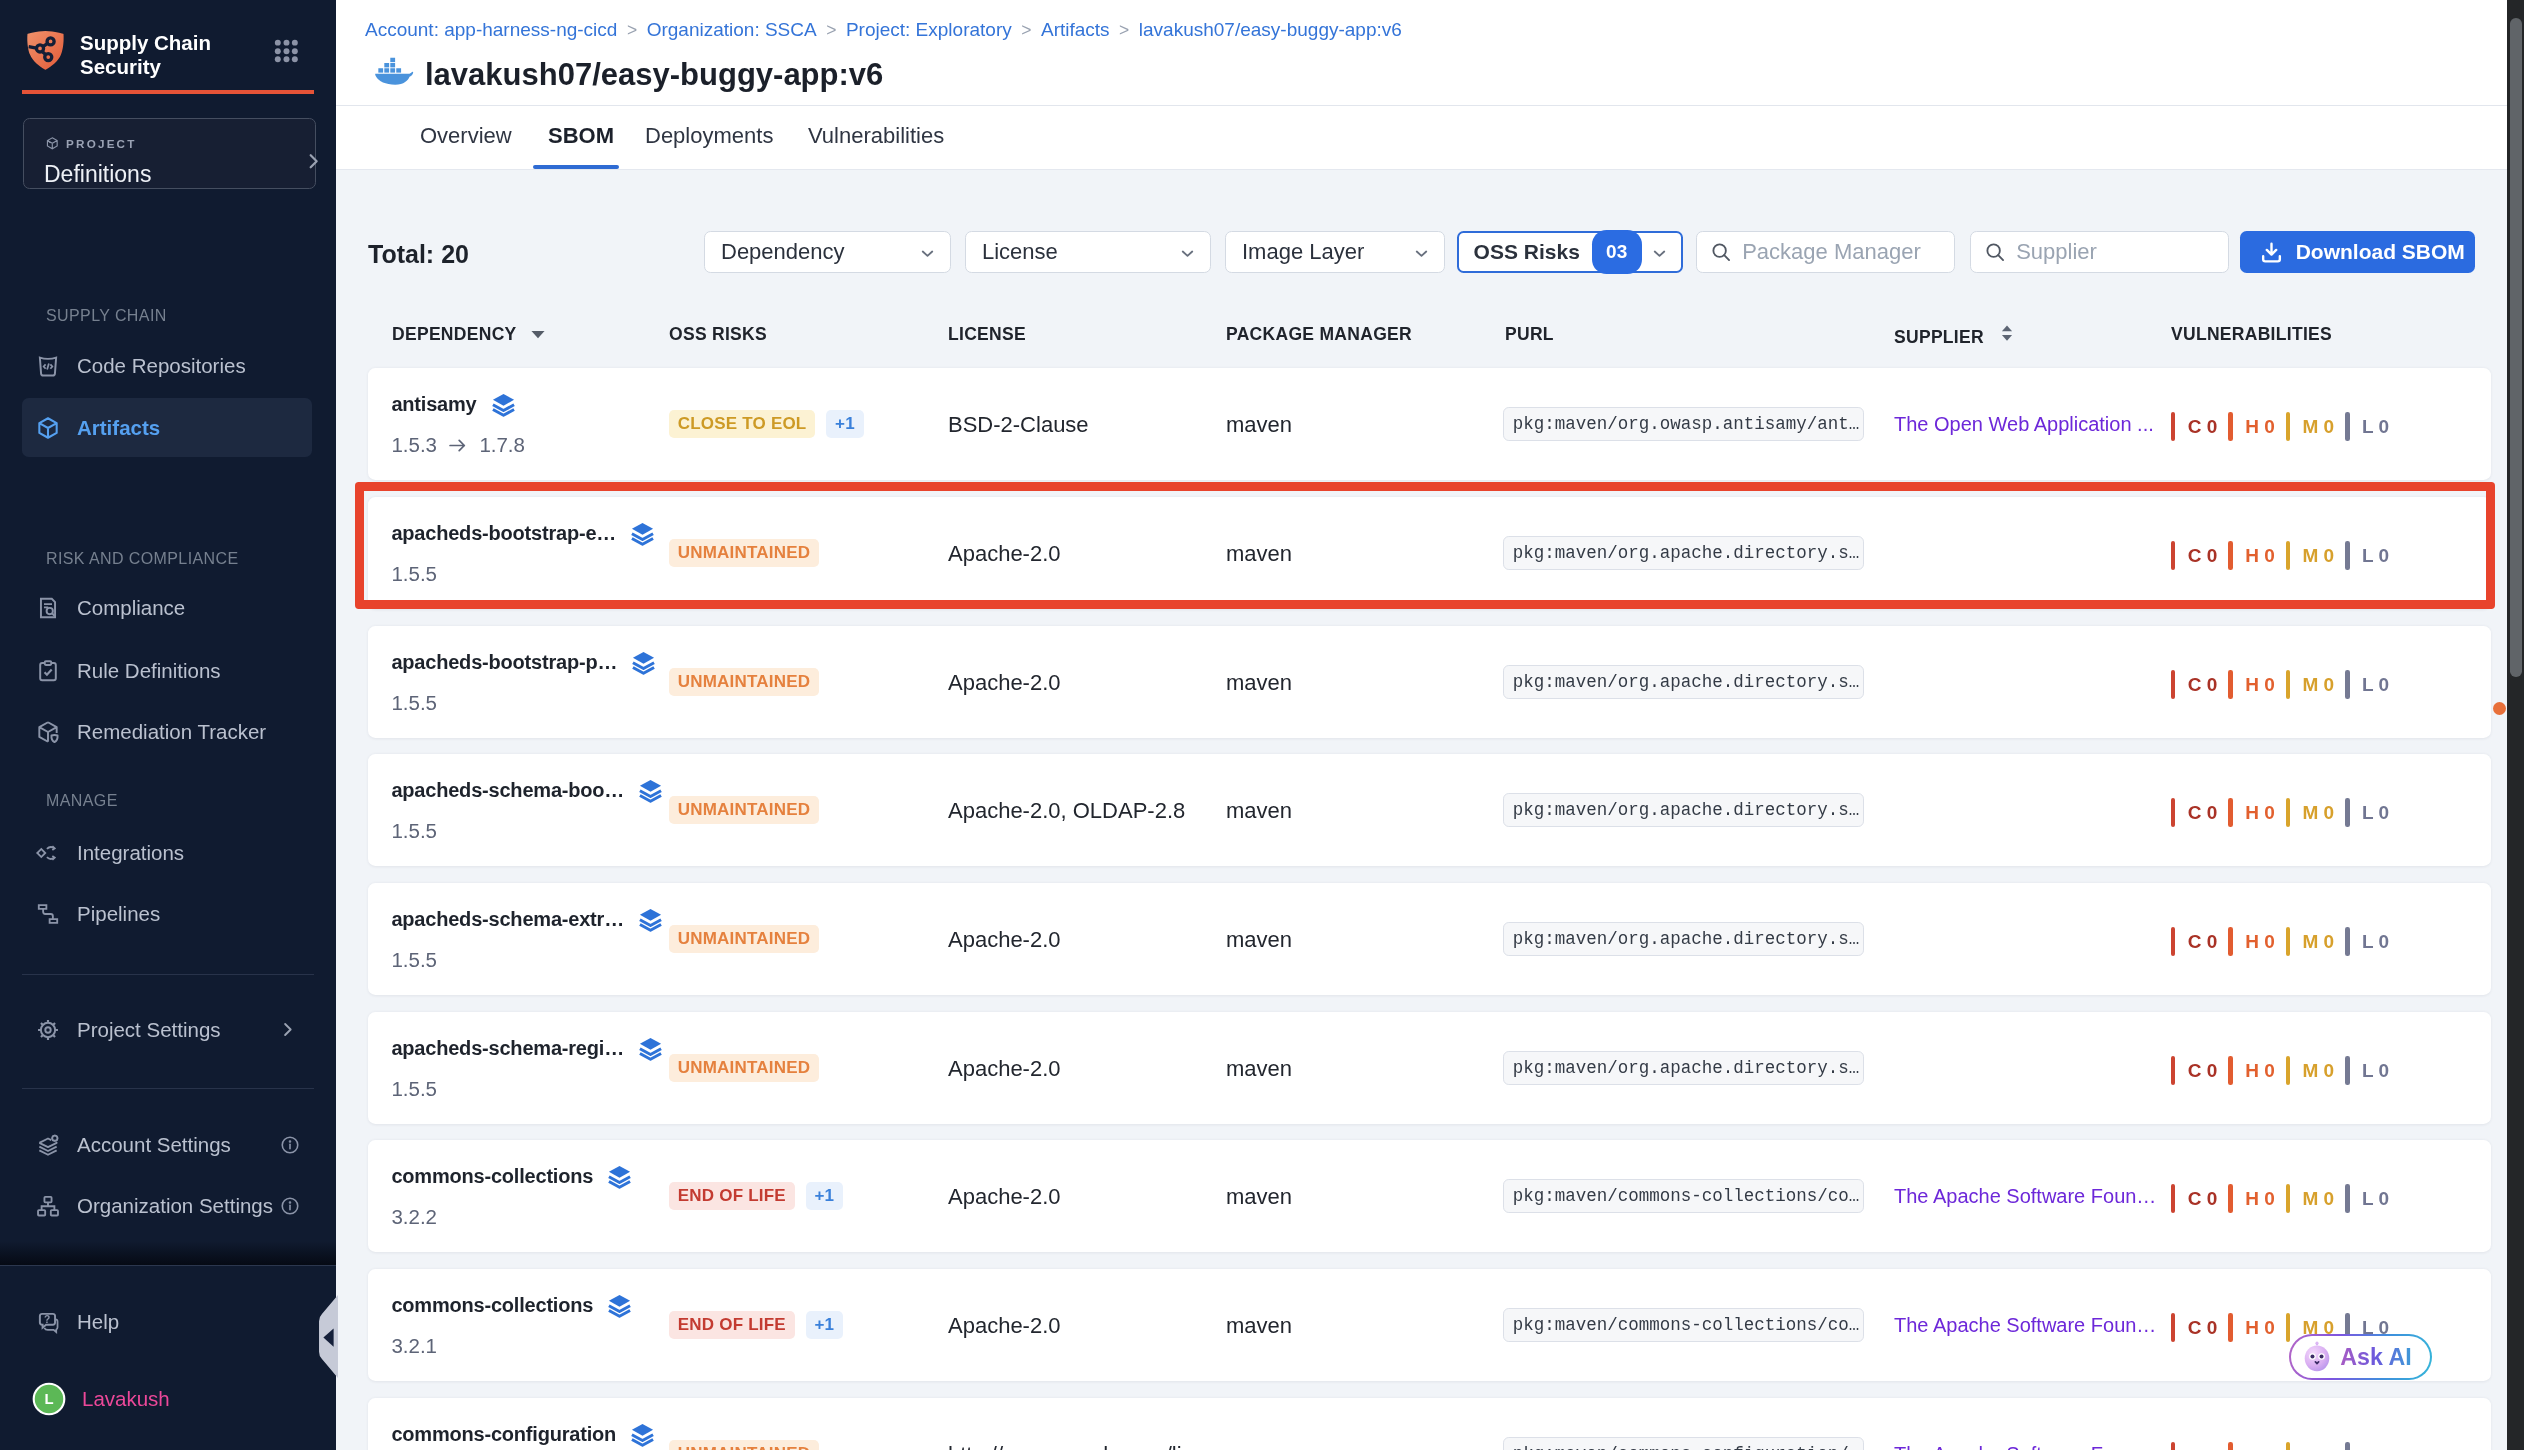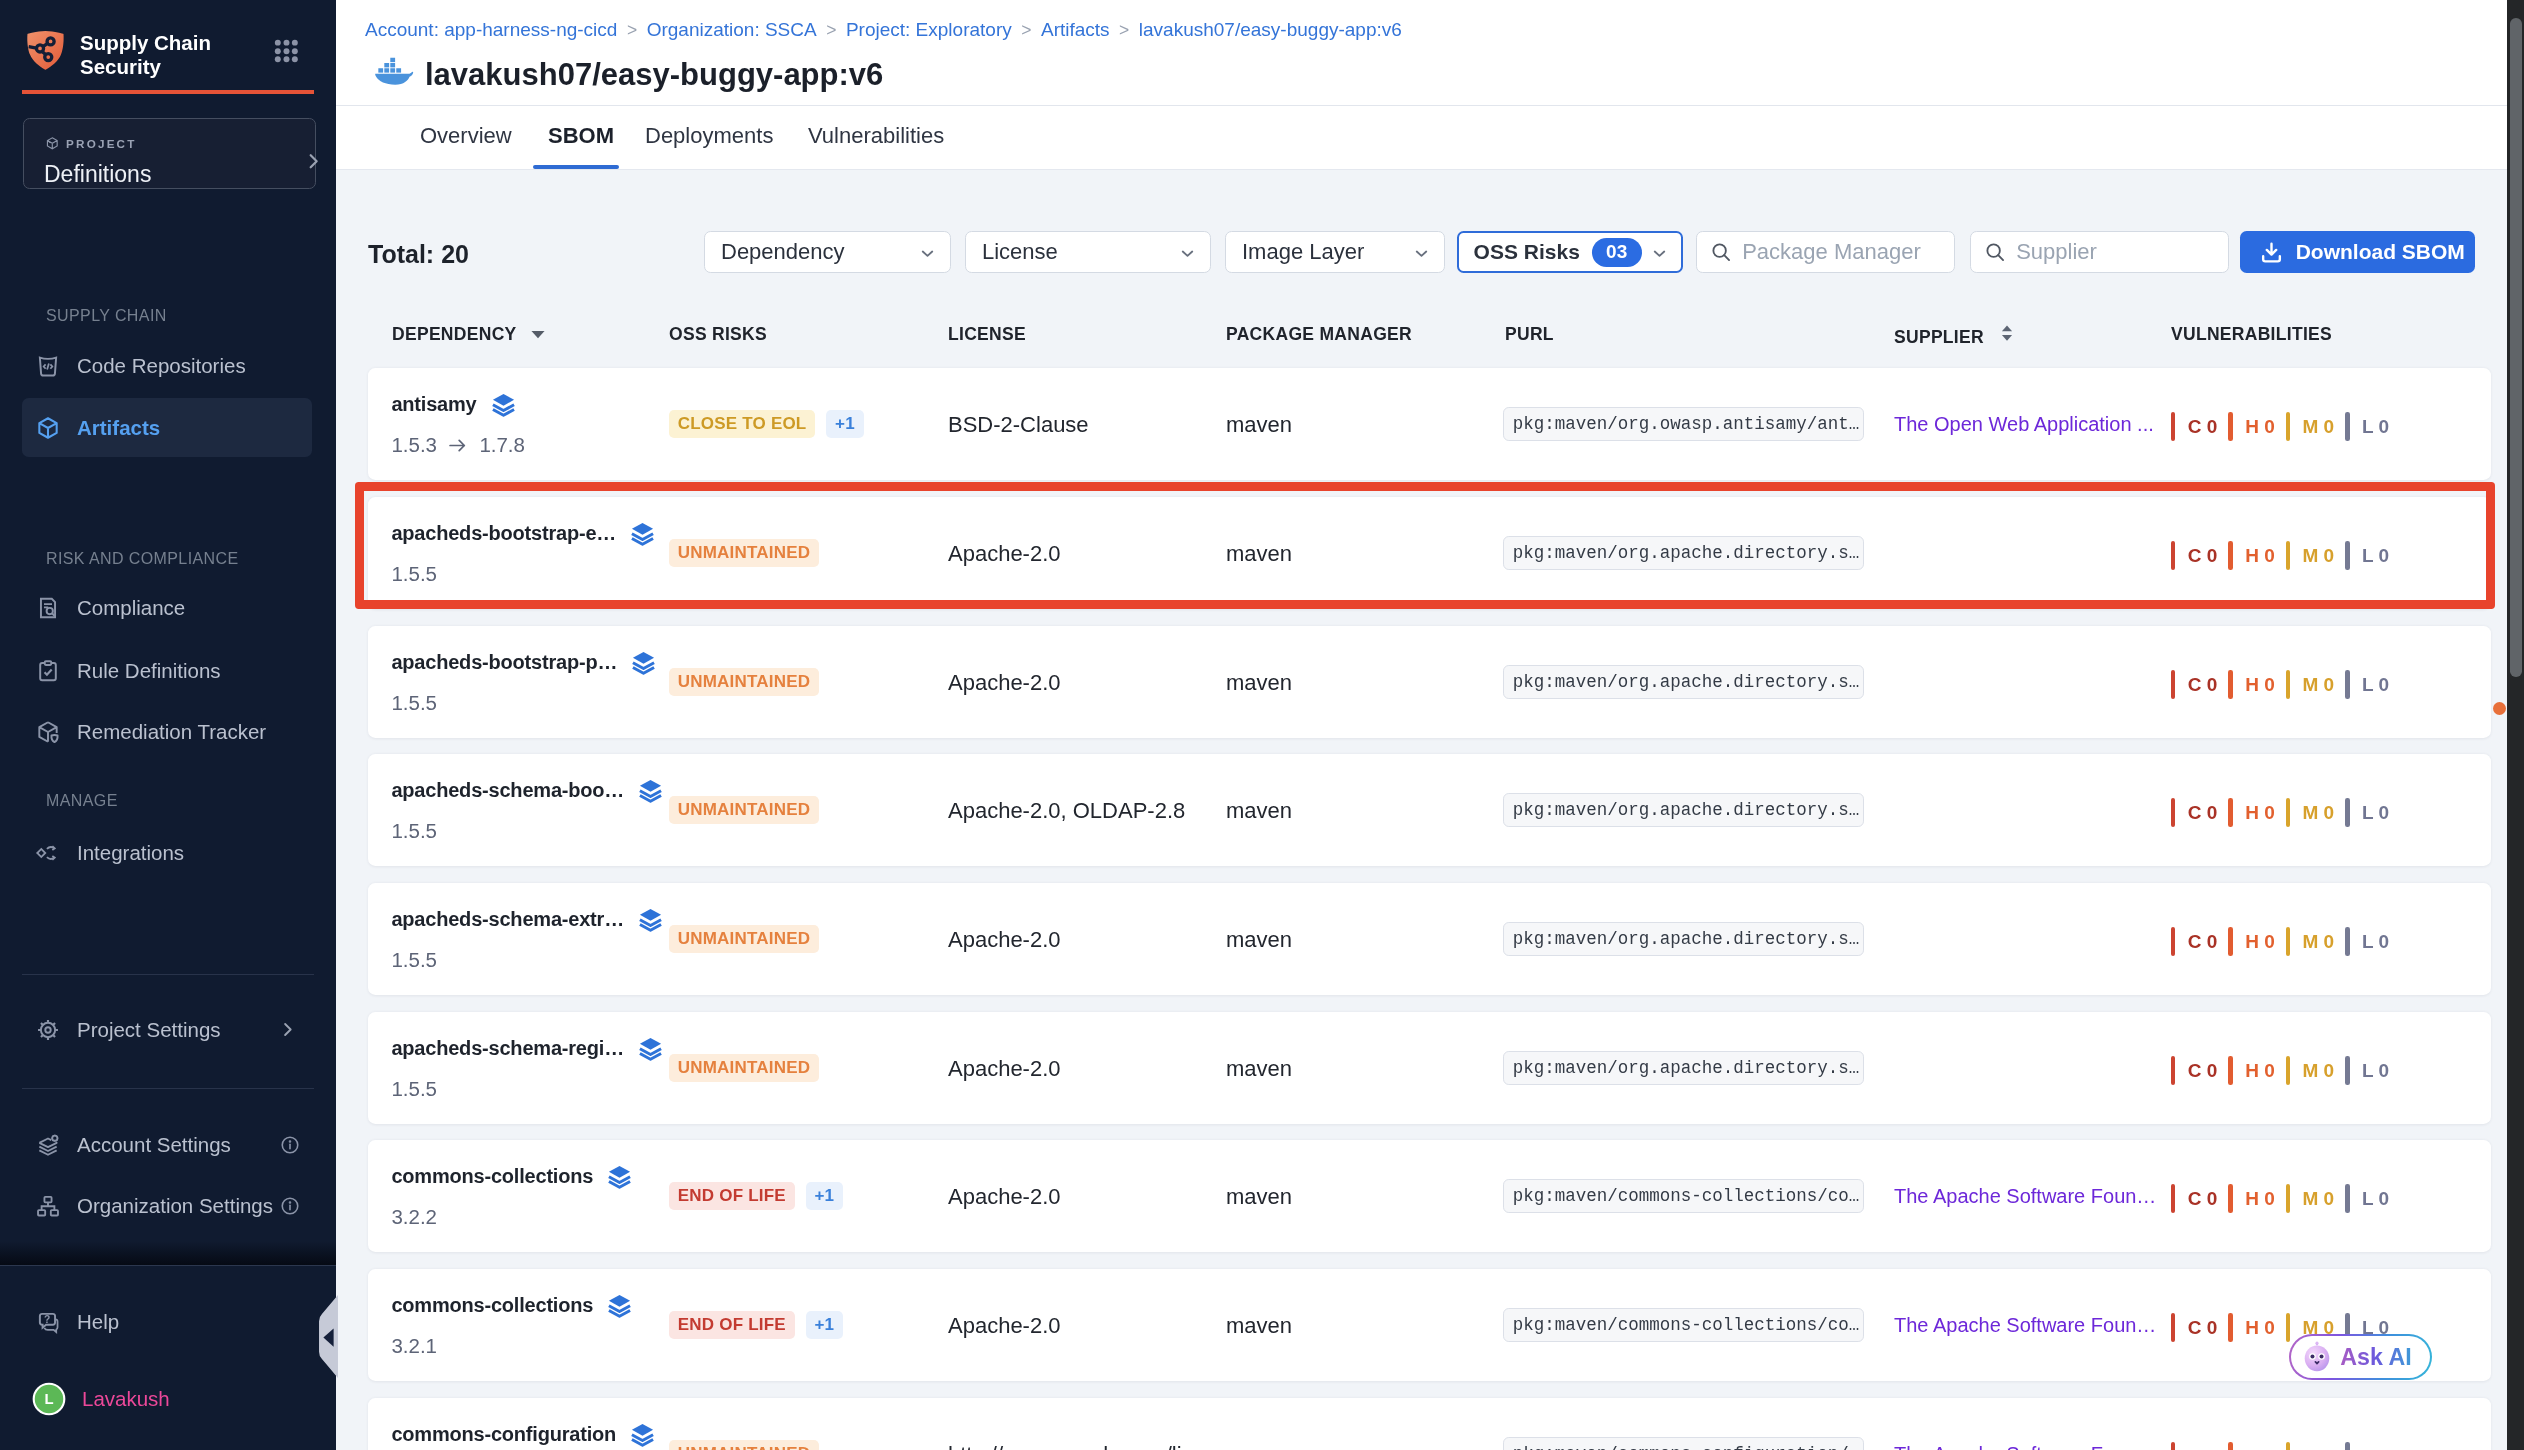--- a/index.html
+++ b/index.html
@@ -113,20 +113,26 @@
   <div class="seclabel" style="top:792px">MANAGE</div>
 
   <div class="navitem" style="top:831px">
     <svg class="nico" viewBox="0 0 24 24" fill="none" stroke="#8b94a8" stroke-width="1.7">
       <rect x="3.2" y="9.4" width="5.2" height="5.2" transform="rotate(45 5.8 12)"></rect>
       <path d="M11 8.2 C13 6.2 15.5 6.2 17.5 7.4 M16 5.6 L18.2 7.8 L16 9.3 M11 15.8 C13 17.8 15.5 17.8 17.5 16.6 M16 18.4 L18.2 16.2 L16 14.7"></path>
     </svg>
       <span class="ntxt">Integrations</span>
   </div>
 
+  <div class="navitem" style="top:892px">
+    <svg class="nico" viewBox="0 0 24 24" fill="none" stroke="#8b94a8" stroke-width="1.7">
+      <path d="M7.5 7.2 H3.5 V3.8 H10.5 V7.2 H7.5 V10 C7.5 11.1 8.4 12 9.5 12 H14.5 C15.6 12 16.5 12.9 16.5 14 V16.8 M16.5 16.8 H13.5 V20.2 H20.5 V16.8 H16.5"></path>
+    </svg>
+      <span class="ntxt">Pipelines</span>
+  </div>
   <div class="sdivider" style="top:974px"></div>
 
   <div class="navitem" style="top:1008px">
     <svg class="nico" viewBox="0 0 24 24" fill="none" stroke="#8b94a8" stroke-width="1.8">
       <circle cx="12" cy="12" r="6.6"></circle>
         <circle cx="12" cy="12" r="2.5"></circle>
       <path d="M18.6 12 H21.2 M12 5.4 V2.8 M12 18.6 V21.2 M5.4 12 H2.8 M16.7 7.3 L18.5 5.5 M7.3 7.3 L5.5 5.5 M16.7 16.7 L18.5 18.5 M7.3 16.7 L5.5 18.5" stroke-width="2"></path>
     </svg>
       <span class="ntxt">Project Settings</span>
     <svg class="abs" style="left:278px;top:11.7px" width="19" height="19" viewBox="0 0 24 24" fill="none" stroke="#9aa2b2" stroke-width="2.4" stroke-linecap="round" stroke-linejoin="round">
@@ -254,21 +260,21 @@
       </svg>
     </div>
   <div class="fbox" style="left:889px;width:220px">
       <span class="ftxt">Image Layer</span>
     <svg class="abs" style="right:13px;top:11.7px" width="19" height="19" viewBox="0 0 24 24" fill="none" stroke="#68707e" stroke-width="2.3" stroke-linecap="round" stroke-linejoin="round">
         <path d="M6 9.5 L12 15 L18 9.5"></path>
       </svg>
     </div>
   <div class="fbox" style="left:1121px;width:226px;border:2.2px solid #2f6cd9">
       <span class="ftxt" style="font-weight:bold;font-size:21px;margin-left:14.6px">OSS Risks</span>
-    <span style="margin-left:11.7px;background:#2b6ce2;color:#fff;font-weight:bold;font-size:19px;border-radius:14.6px;height:29px;padding:0 14.6px;display:inline-flex;align-items:center">03</span>
+    <span style="margin-left:11.7px;background:#2b6ce2;color:#fff;font-weight:bold;font-size:19px;border-radius:14.6px;height:44px;padding:0 14.6px;display:inline-flex;align-items:center">03</span>
     <svg class="abs" style="right:11.7px;top:11px" width="19" height="19" viewBox="0 0 24 24" fill="none" stroke="#68707e" stroke-width="2.3" stroke-linecap="round" stroke-linejoin="round">
         <path d="M6 9.5 L12 15 L18 9.5"></path>
       </svg>
     </div>
 
   <div class="fbox" style="left:1360px;width:259px">
     <svg style="margin-left:13px" width="22" height="22" viewBox="0 0 24 24" fill="none" stroke="#505762" stroke-width="2">
         <circle cx="10.5" cy="10.5" r="6.8"></circle>
         <path d="M15.5 15.5 L20.8 20.8" stroke-linecap="round"></path>
       </svg>

